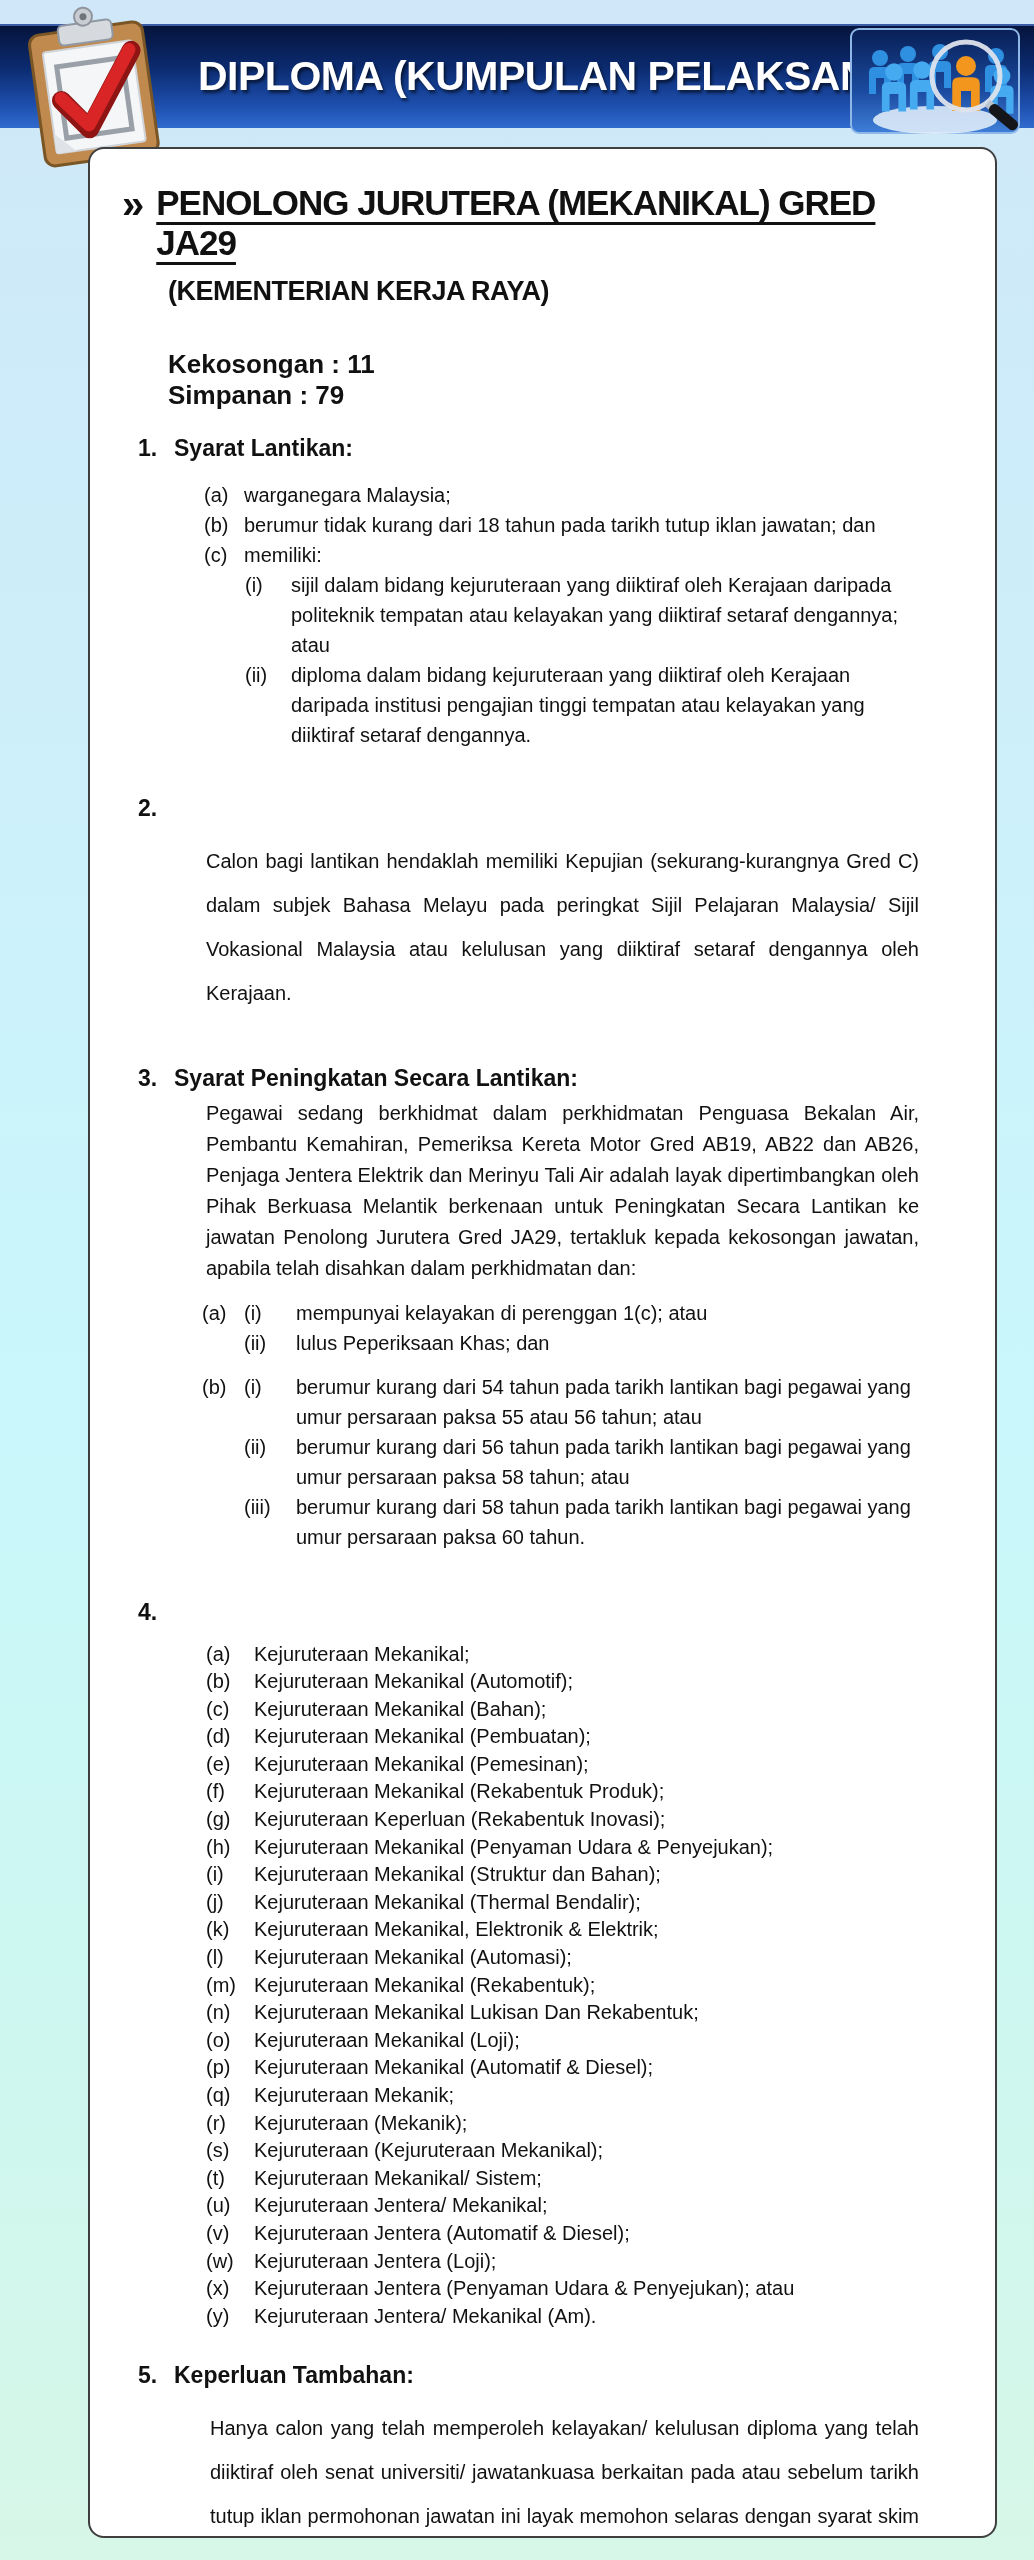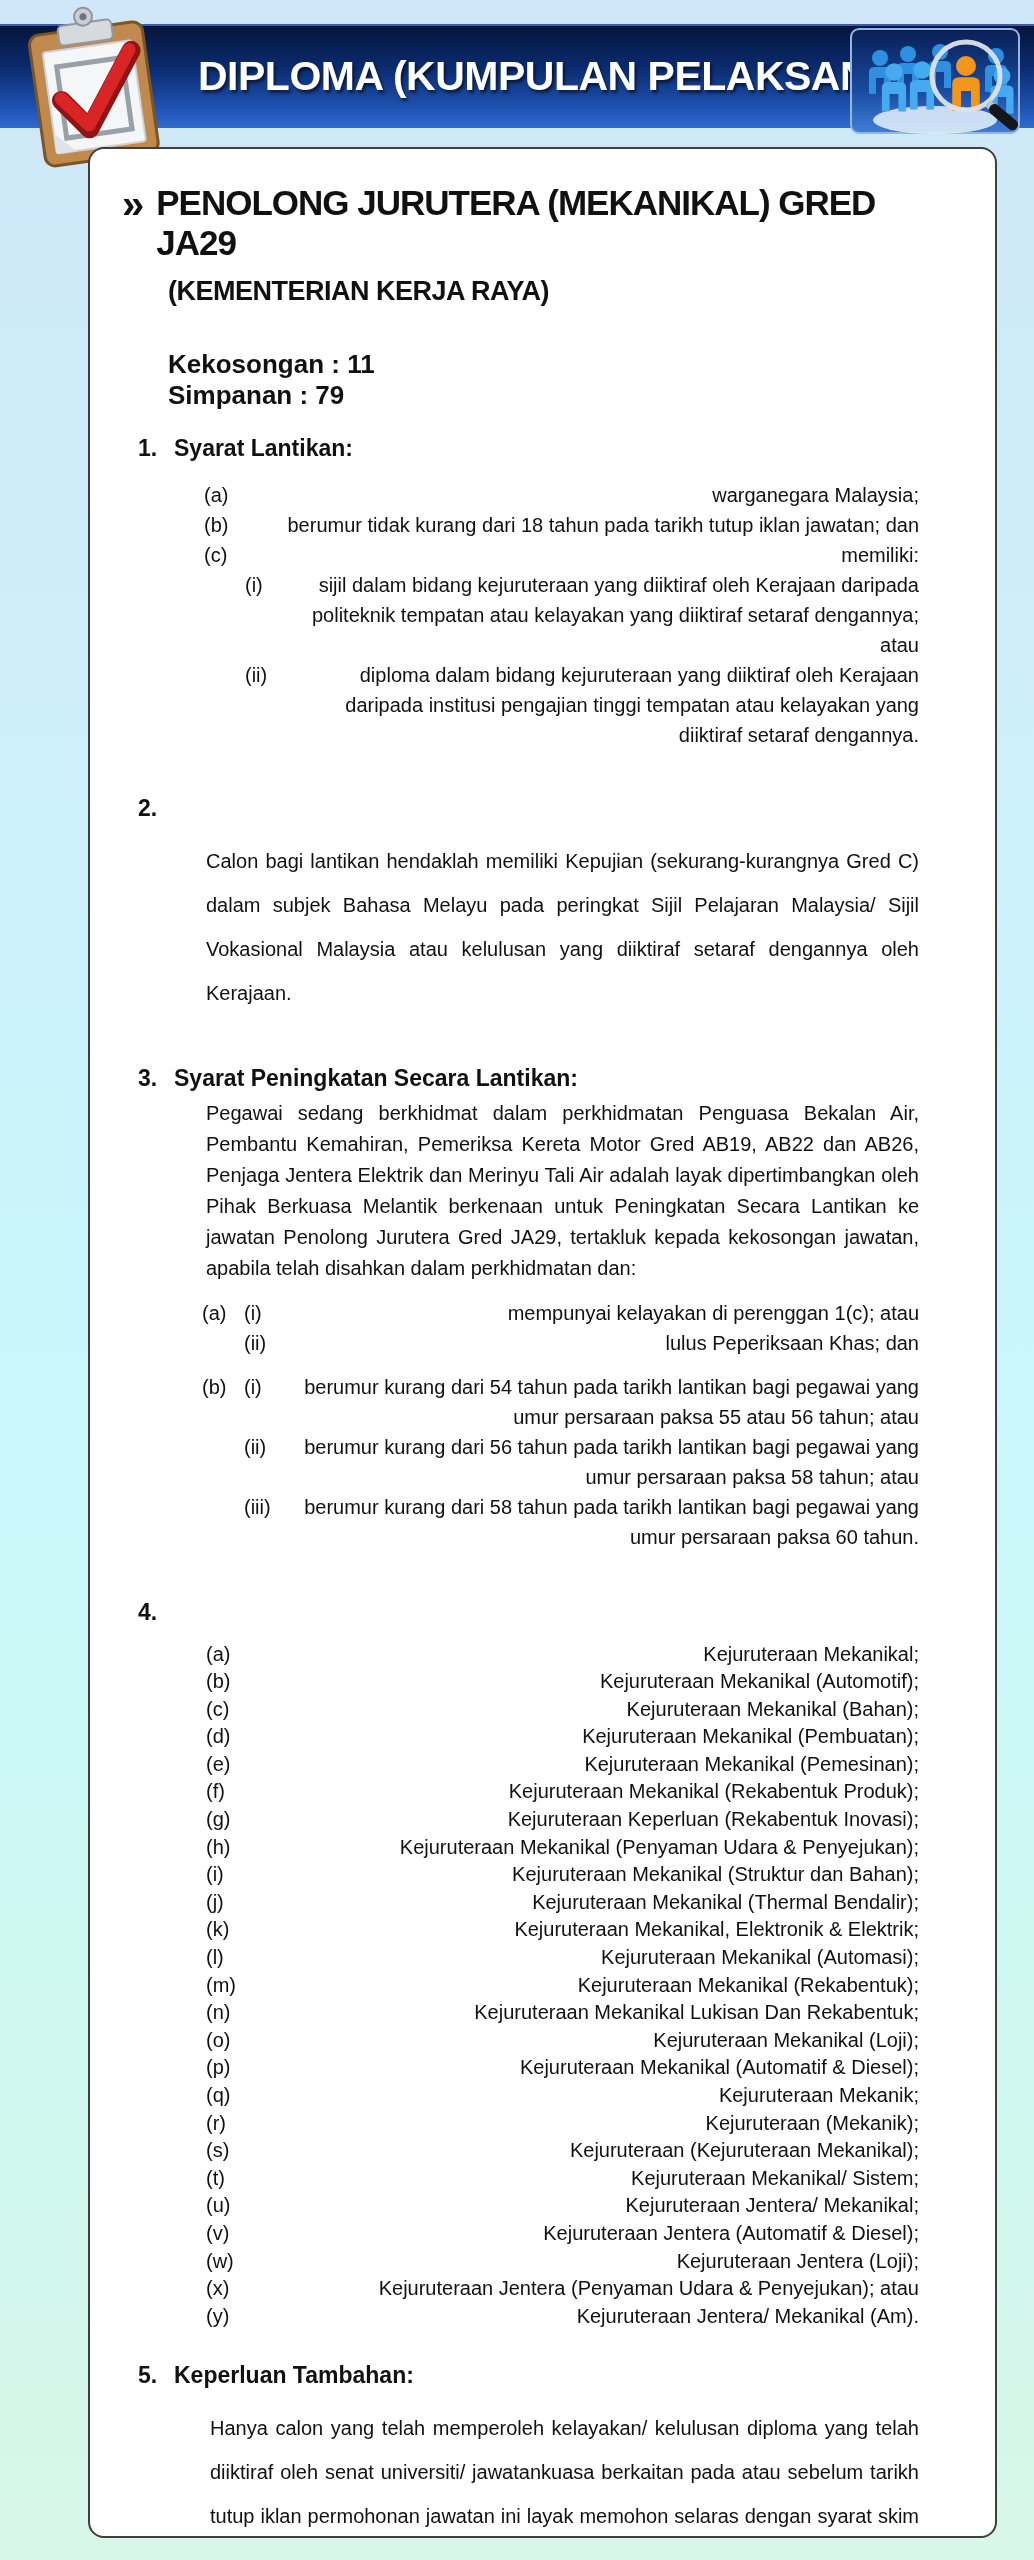--- a/index.html
+++ b/index.html
@@ -29,37 +29,37 @@
   
   .card{
     position:absolute; left:88px; top:147px; width:909px; height:2391px;
     background:#ffffff; border:2px solid #3f3f3f; border-radius:16px;
     box-sizing:border-box; padding:34px 36px 0 32px; overflow:hidden;
   }
   .job-title-row{display:flex; align-items:flex-start; gap:12px;}
   .job-bullet{font-size:40px; font-weight:bold; line-height:1.05;}
   .job-title{
     font-size:35px; font-weight:bold; letter-spacing:-1px; line-height:1.15;
-    text-decoration-thickness:3px; text-underline-offset:7px;
+    text-decoration:underline; text-decoration-thickness:3px; text-underline-offset:7px;
   }
   .ministry{margin:12px 0 0 46px; font-size:27px; font-weight:bold; letter-spacing:-0.5px;}
   .stats{display:flex; margin:42px 0 0 46px; font-size:26px; font-weight:bold;flex-direction:column;}
   .stats .vacancy{width:400px;}
   
   .section{margin-top:0;}
   .sec-head{display:flex; margin-left:16px; font-size:23px; font-weight:bold; line-height:30px;}
   .sec-no{width:36px; flex:0 0 36px;}
   .para{
     margin:16px 40px 0 84px; text-align:justify;
     font-size:20px; line-height:44px;
   }
   .list{display:block;}
   .row{display:flex; font-size:20px; line-height:30px;}
   .lbl{flex:0 0 auto;}
-  .txt{flex:1 1 auto;text-align:right;}
+  .txt{flex:1 1 auto;}
   .list-abc{margin:17px 40px 0 82px;}
   .list-abc .lbl{width:40px;}
   .list-sub{margin:0 40px 0 123px;}
   .list-sub .lbl{width:46px;}
   .group-row{display:flex; margin:14px 40px 0 80px; font-size:20px; line-height:30px;}
   .group-lbl{flex:0 0 42px;}
   .group-col{flex:1 1 auto;}
   .list-inner .lbl{width:52px;}
   .list-s4{margin:14px 40px 0 84px;}
   .list-s4 .row{line-height:27.6px;}

